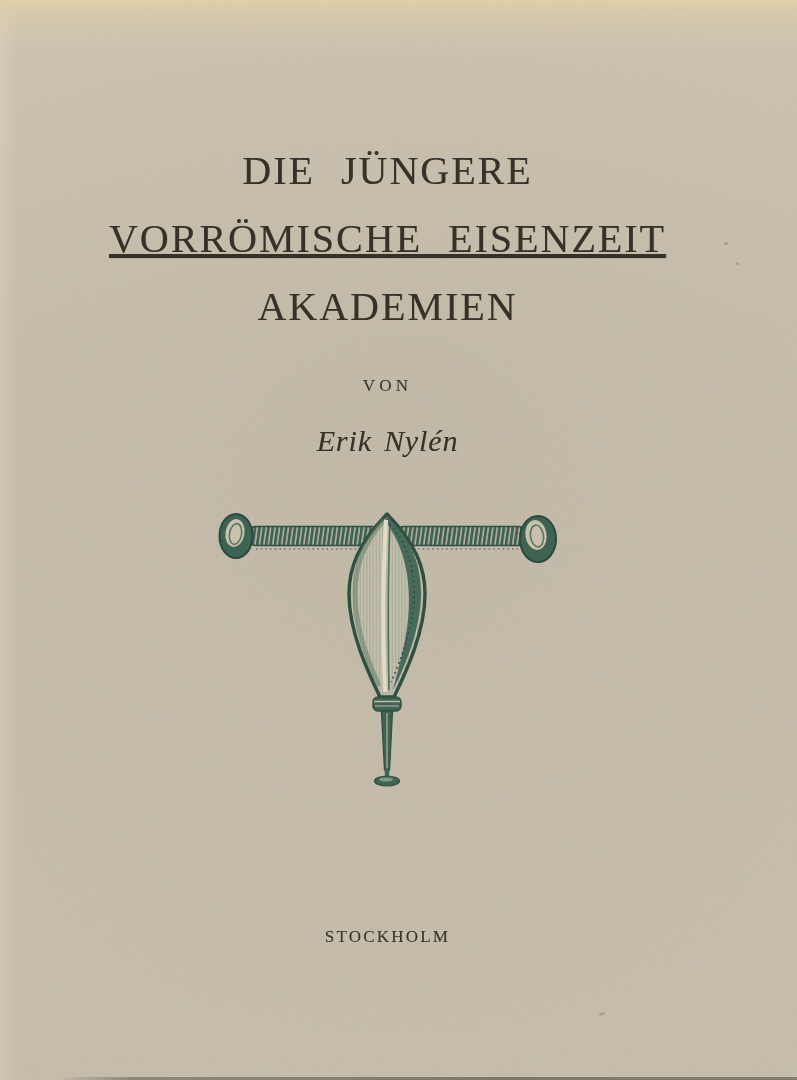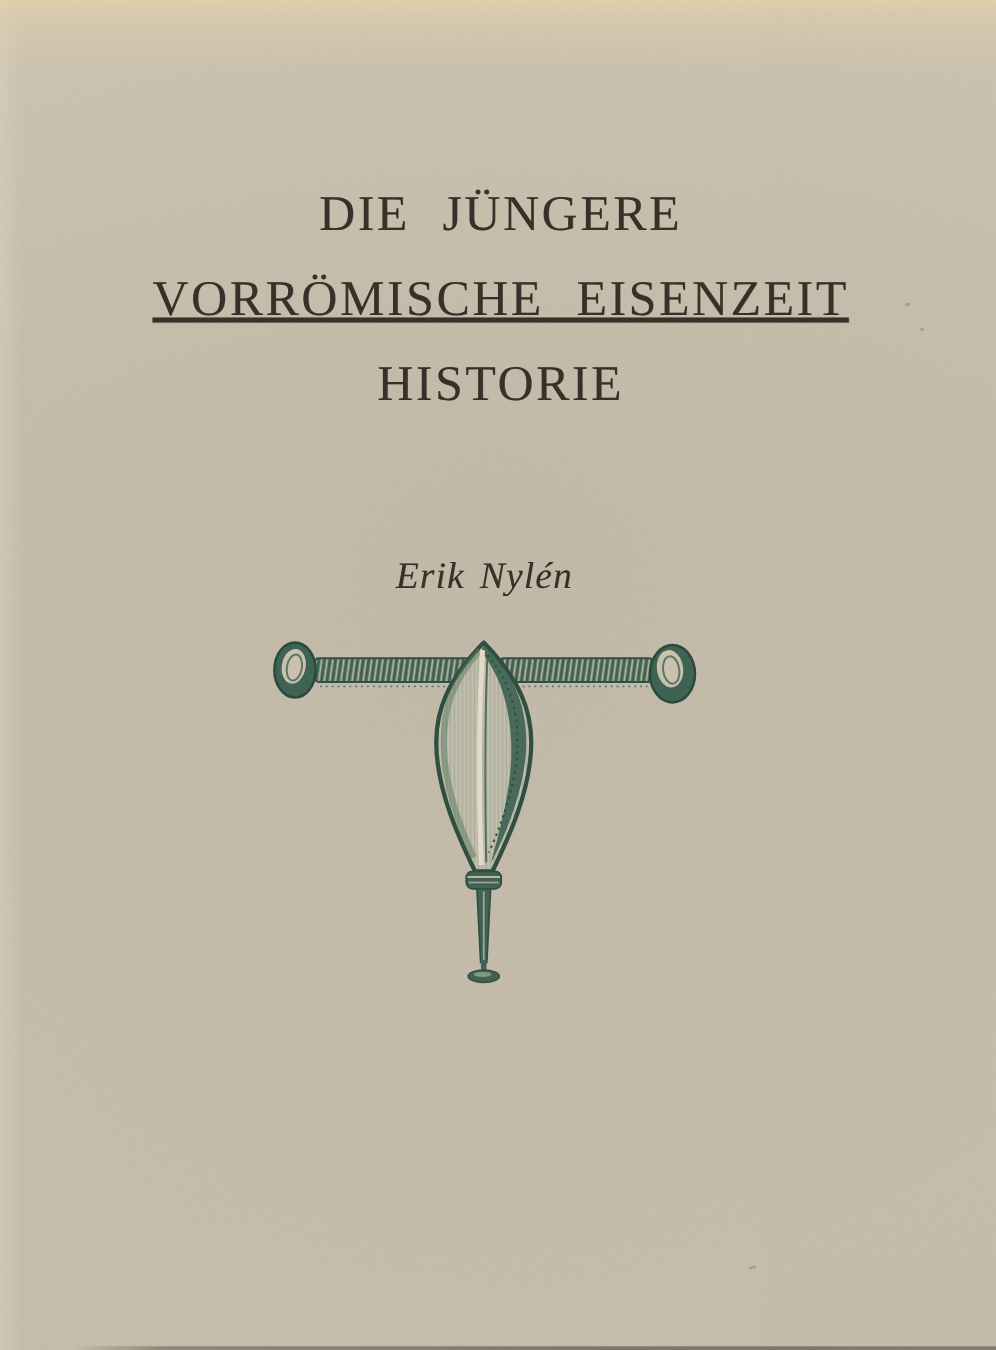--- a/index.html
+++ b/index.html
@@ -11,48 +11,49 @@
   .page{
     position:relative;width:797px;height:1080px;
     background:
       linear-gradient(180deg, rgba(230,209,168,0.85) 0px, rgba(228,209,172,0.45) 14px, rgba(228,209,172,0.0) 55px),
       linear-gradient(90deg, rgba(233,223,199,0.30) 0px, rgba(233,223,199,0.0) 18px),
       radial-gradient(120% 80% at 50% 42%, rgba(110,103,88,0.06), rgba(110,103,88,0.0) 70%),
       linear-gradient(180deg,#ccc3b0 0%, #c7beac 30%, #c6bdab 70%, #c5bcaa 100%);
   }
   .txt{position:absolute;left:0;width:775px;text-align:center;line-height:1;color:#322d25;
        text-shadow:0.3px 0.3px 0.5px rgba(55,48,38,0.35);}
-  .title-line{font-size:40px;letter-spacing:0.05em;word-spacing:0.35em;margin-left:13px;}
+  .title-line{font-size:40px;letter-spacing:0.05em;word-spacing:0.35em;}
   #t1{top:151px;}
   #t2{top:219px;text-decoration:underline;}
   #t3{top:287px;}
   .von{top:377px;font-size:17px;letter-spacing:0.25em;color:#3a342b;}
-  .author{top:446px;font-size:30px;font-style:italic;letter-spacing:0.03em;word-spacing:0.12em;}
+  .author{top:426px;font-size:30px;font-style:italic;letter-spacing:0.03em;word-spacing:0.12em;}
   .publisher{top:887px;font-size:18px;letter-spacing:0.05em;word-spacing:0.22em;color:#373128;}
   .city{top:928px;font-size:17px;letter-spacing:0.13em;color:#373128;}
   .fibula{position:absolute;left:218px;top:510px;width:344px;height:284px;}
   .grain{position:absolute;inset:0;width:100%;height:100%;pointer-events:none;}
   .bottom-edge{
     position:absolute;left:58px;right:0;bottom:0;height:3px;border-radius:2px 0 0 0;
     background:linear-gradient(90deg, rgba(74,68,55,0) 0%, rgba(74,68,55,0.45) 10%, rgba(66,60,49,0.55) 60%, rgba(66,60,49,0.5) 100%);
   }
   .speck{position:absolute;border-radius:50%;background:#8d7e6a;}
   #sp1{left:724px;top:242px;width:4px;height:3px;opacity:0.55;}
   #sp2{left:736px;top:262px;width:3px;height:3px;opacity:0.45;}
   #sp3{left:599px;top:1013px;width:6px;height:2px;opacity:0.55;border-radius:2px;transform:rotate(-15deg);}
 </style>
 </head>
 <body>
 
 <div class="page">
 
   <div class="txt title-line" id="t1">DIE JÜNGERE</div>
   <div class="txt title-line" id="t2">VORRÖMISCHE EISENZEIT</div>
-  <div class="txt title-line" id="t3">HISTORIE</div>
+  <div class="txt title-line" id="t3">AKADEMIEN</div>
 
+  <div class="txt von">VON</div>
   <div class="txt author">Erik Nylén</div>
 
   <svg class="fibula" viewBox="0 0 344 284" xmlns="http://www.w3.org/2000/svg">
     <defs>
       <pattern id="coil" width="4.4" height="30" patternUnits="userSpaceOnUse" patternTransform="rotate(8)">
         <rect width="4.4" height="30" fill="#3c6150"></rect>
         <rect x="1.1" width="1.5" height="30" fill="#bdb5a3"></rect>
       </pattern>
       <pattern id="striae" width="3.2" height="6" patternUnits="userSpaceOnUse">
         <rect width="3.2" height="6" fill="#c6bead"></rect>
@@ -98,20 +99,21 @@
 
     <g>
       <path d="M163.5,201 L174.5,201 L171.5,260 L166.5,260 Z" fill="#3c6150" stroke="#2c4c3e" stroke-width="1.3"></path>
       <line x1="169" y1="203" x2="169" y2="258" stroke="#b9b1a0" stroke-width="1.4" opacity="0.85"></line>
       <path d="M166.5,258 L171.5,258 L171,267 L167,267 Z" fill="#3c6150"></path>
       <ellipse cx="169" cy="271" rx="12.5" ry="5" fill="#3c6150" stroke="#2c4c3e" stroke-width="1.2"></ellipse>
       <ellipse cx="168" cy="269.5" rx="7" ry="2" fill="#9fae9a" opacity="0.7"></ellipse>
     </g>
   </svg>
 
+  <div class="txt city">STOCKHOLM</div>
 
   <div class="speck" id="sp1"></div>
   <div class="speck" id="sp2"></div>
   <div class="speck" id="sp3"></div>
 
   <div class="bottom-edge"></div>
 
   <svg class="grain" xmlns="http://www.w3.org/2000/svg">
     <filter id="noise">
       <feTurbulence type="fractalNoise" baseFrequency="0.8" numOctaves="2" stitchTiles="stitch"></feTurbulence>

